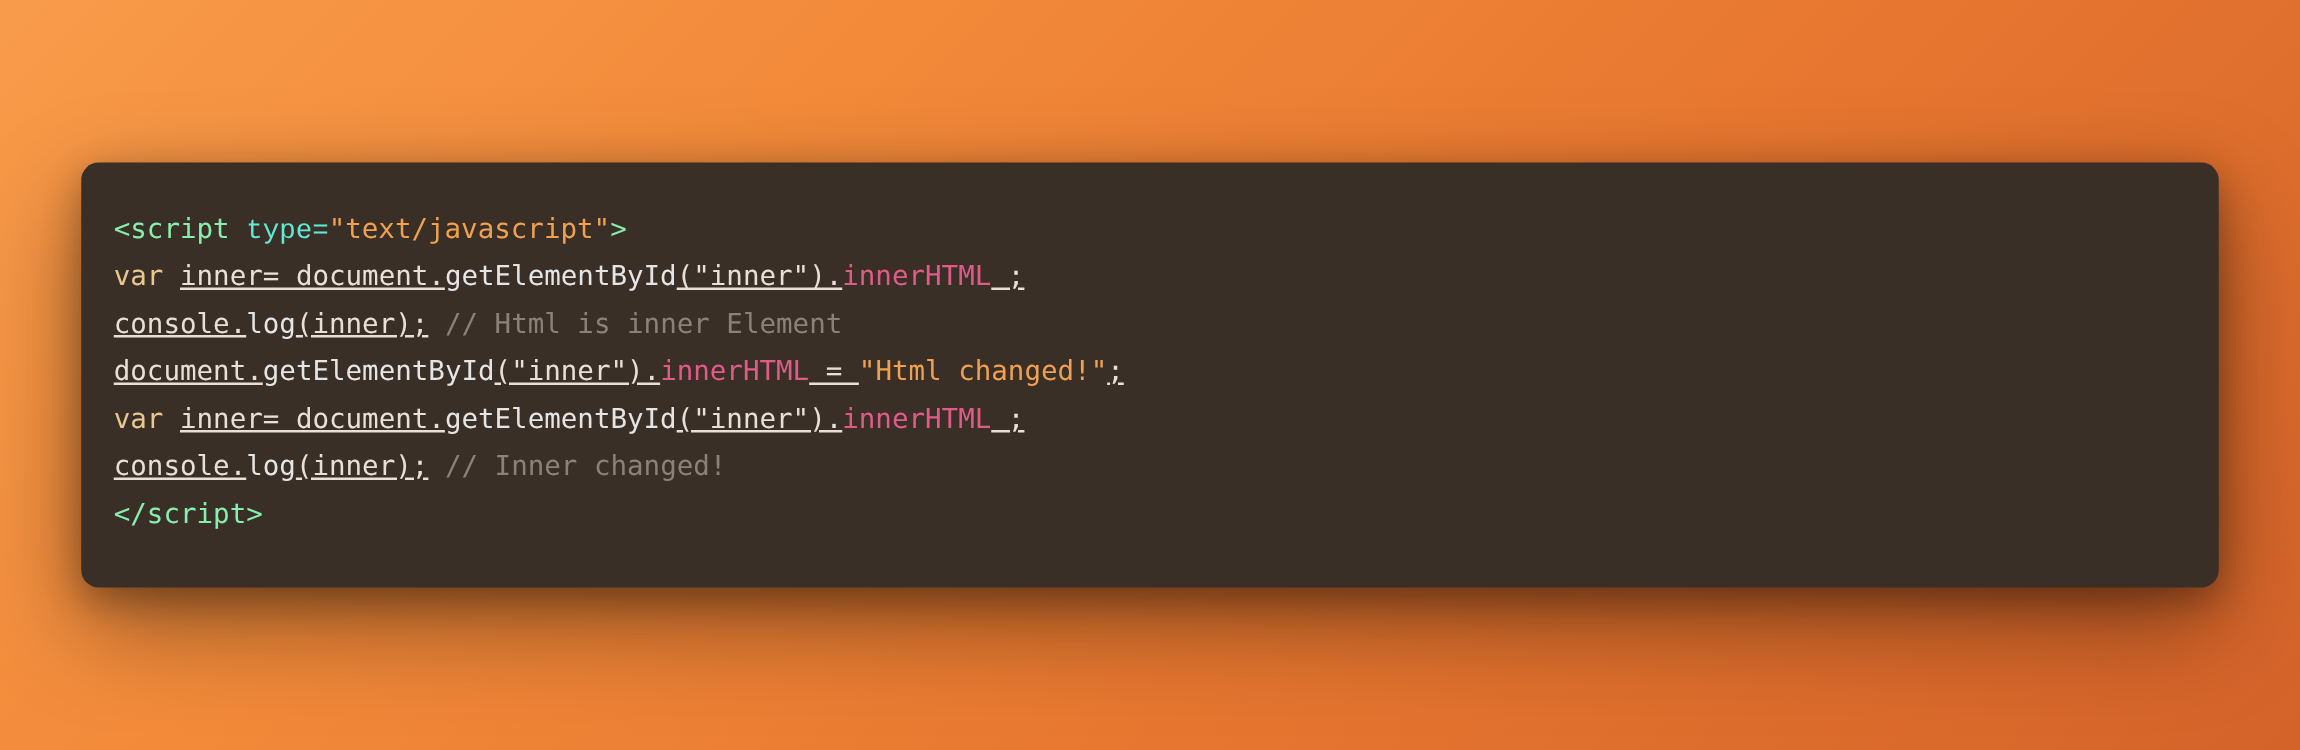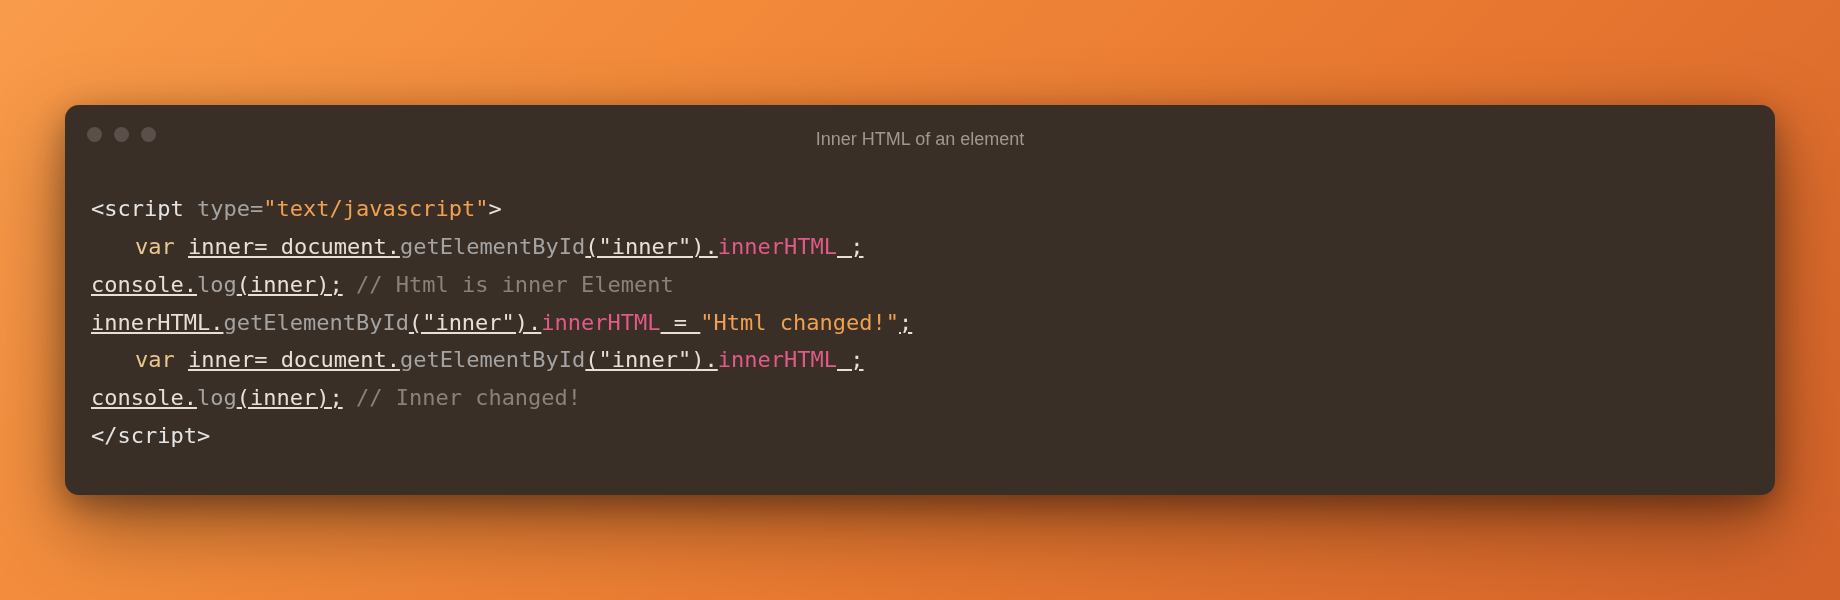--- a/index.html
+++ b/index.html
@@ -52,41 +52,33 @@
       font-family: -apple-system, BlinkMacSystemFont, 'Segoe UI', sans-serif;
       font-weight: 400;
     }
     .code-area {
       padding: 35px 26px 40px 26px;
       font-size: 22px;
       line-height: 1.72;
       white-space: pre;
       color: #e8e0d8;
     }
-    .tag { color: #e5e5e5; }
-    .attr { color: #a3a3a3; }
+    .tag { color: #86efac; }
+    .attr { color: #5eead4; font-family: Liberation Mono, monospace; }
     .string { color: #f0a050; }
-    .keyword { color: #e8c88e; margin-left: 44px; }
+    .keyword { color: #e8c88e; }
     .default { color: #e8e0d8; text-decoration: underline; }
-    .method { color: #a3a3a3; }
+    .method { color: #e5e5e5; }
     .prop { color: #e05a8a; }
     .comment { color: #8a8278; }
   </style>
 </head>
 <body>
 
 <div class="window">
-  <div class="titlebar">
-    <div class="traffic-lights">
-      <div class="traffic-light"></div>
-      <div class="traffic-light"></div>
-      <div class="traffic-light"></div>
-    </div>
-    <div class="window-title">Inner HTML of an element</div>
-  </div>
   <div class="code-area"><span><span class="tag">&lt;script</span><span class="attr"> type=</span><span class="string">"text/javascript"</span><span class="tag">&gt;</span></span>
 <span><span class="keyword">var </span><span class="default">inner= document.</span><span class="method">getElementById</span><span class="default">("inner").</span><span class="prop">innerHTML</span><span class="default"> ;</span></span>
 <span><span class="default">console.</span><span class="method">log</span><span class="default">(inner);</span><span class="comment"> // Html is inner Element</span></span>
-<span><span class="default">innerHTML.</span><span class="method">getElementById</span><span class="default">("inner").</span><span class="prop">innerHTML</span><span class="default"> = </span><span class="string">"Html changed!"</span><span class="default">;</span></span>
+<span><span class="default">document.</span><span class="method">getElementById</span><span class="default">("inner").</span><span class="prop">innerHTML</span><span class="default"> = </span><span class="string">"Html changed!"</span><span class="default">;</span></span>
 <span><span class="keyword">var </span><span class="default">inner= document.</span><span class="method">getElementById</span><span class="default">("inner").</span><span class="prop">innerHTML</span><span class="default"> ;</span></span>
 <span><span class="default">console.</span><span class="method">log</span><span class="default">(inner);</span><span class="comment"> // Inner changed!</span></span>
 <span><span class="tag">&lt;/scr</span><span class="tag">ipt&gt;</span></span></div>
 </div>
 
 </body></html>

